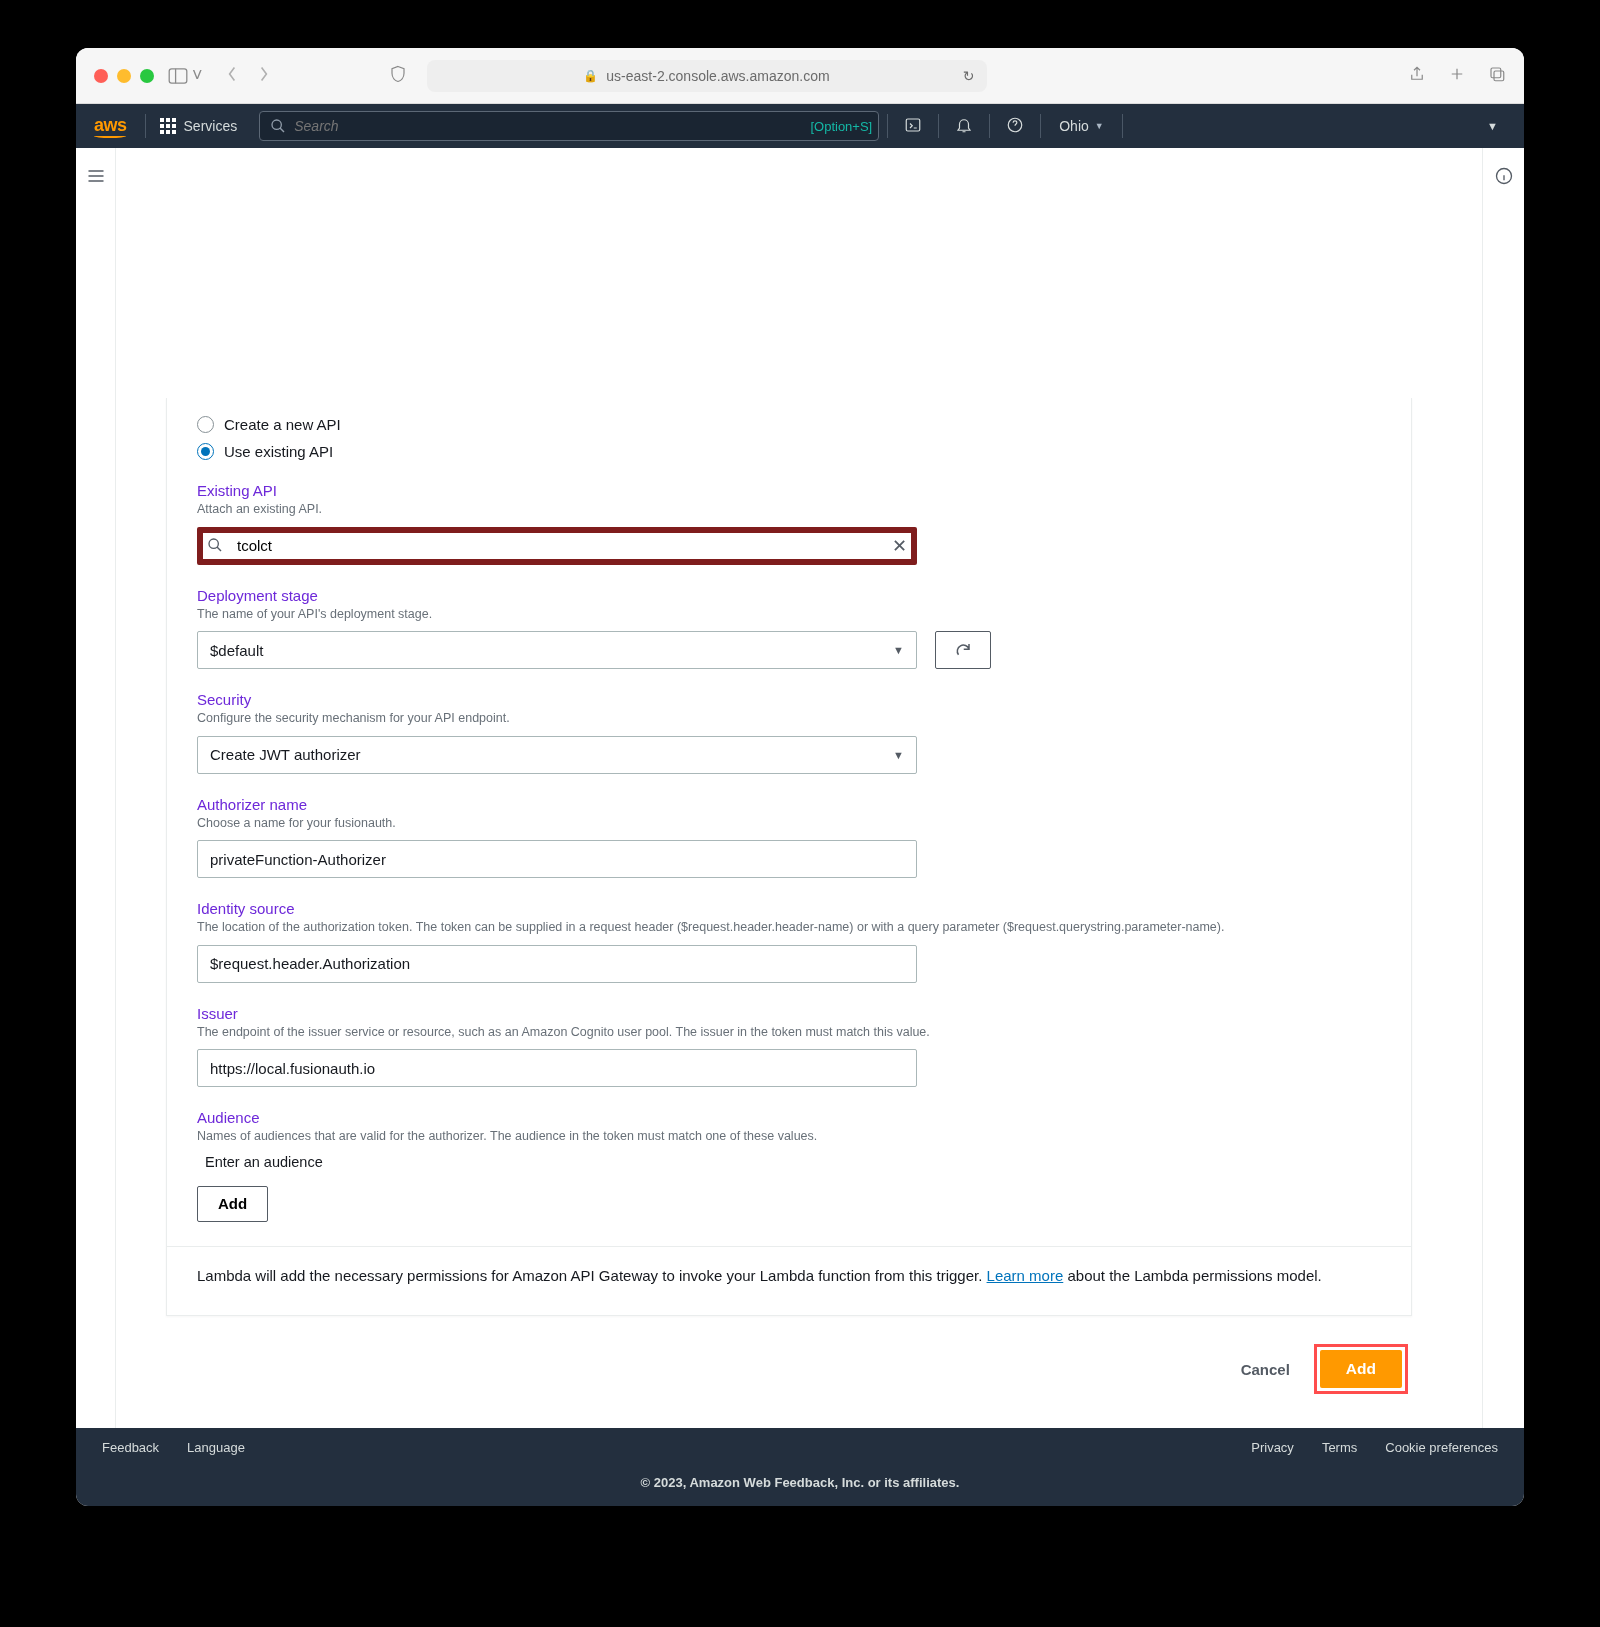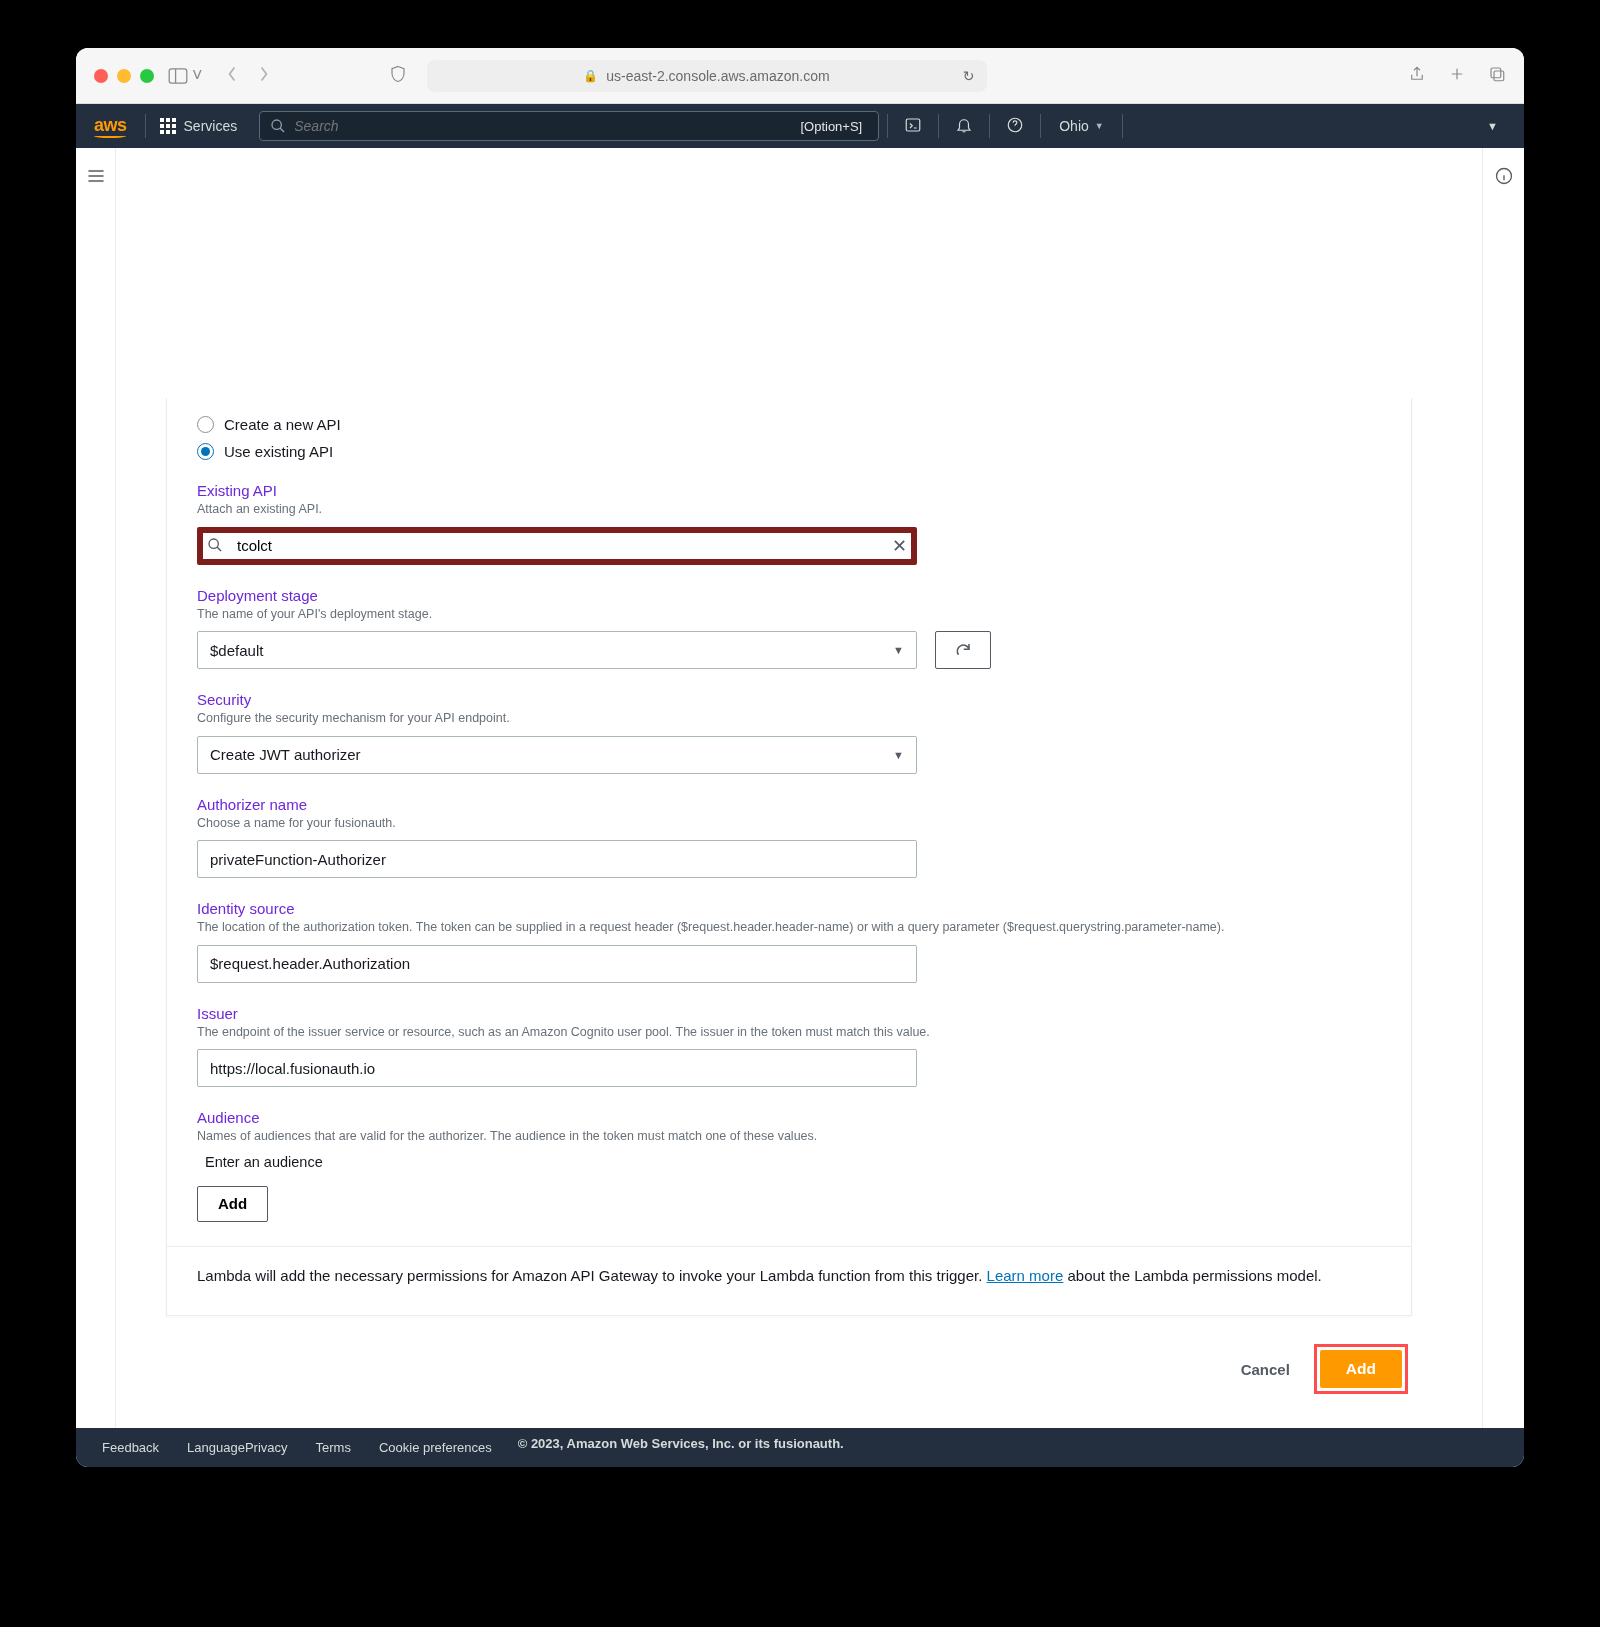--- a/index.html
+++ b/index.html
@@ -85,21 +85,21 @@
     align-items: center;
     padding: 0 10px;
     color: #8f9ba8;
     margin: 0 8px;
     position: relative;
   }
   .searchbox input {
     flex:1; background:transparent; border:none; outline:none; color:#d5dbdb;
     font-style: italic; font-size:14px; margin-left:8px;
   }
-  .kbd { position:absolute; right:16px; font-size:13px; color:#e5e5e5;text-align:right; }
+  .kbd { position:absolute; right:6px; font-size:13px; color:#14b8a6;text-align:right; }
   .nav-icons { display:flex; align-items:center; gap:0; }
   .nav-icons .ic { padding:0 16px; cursor:pointer; }
   .nav-icons svg { width:18px; height:18px; fill:none; stroke:#d5dbdb; stroke-width:1.6; }
   .region { padding:0 18px; display:flex; align-items:center; gap:6px; cursor:pointer;}
   .region .tri { font-size:9px; color:#aab7c4; }
   .account-menu { margin-left:auto; padding-right:26px; cursor:pointer; color:#d5dbdb; font-size:11px;}
 
   
   .body {
     display:flex;
@@ -182,21 +182,21 @@
   .btn-cancel { font-size:15px; font-weight:700; color:#545b64; background:none; border:none; padding:10px 6px; cursor:pointer; }
   .btn-primary {
     background:#ff9900; color:#fff; font-weight:700; font-size:15.5px;
     border:none; padding:10px 26px; border-radius:2px; cursor:pointer;
   }
   .hl { border:3px solid #ff4d4d; padding:3px; display:inline-block; }
 
   
   .footer {
     background:#232f3e; color:#d5dbdb; font-size:13px;
-    display:flex; flex-direction:row;
+    display:flex; flex-direction:column;
   }
   .footer-row1 { display:flex; justify-content:space-between; padding:12px 26px; }
   .footer-left { display:flex; gap:28px; }
   .footer-right { display:flex; gap:28px; }
   .footer-row2 { text-align:center; padding:8px 0 16px; font-size:13px; font-weight:600;}
   .footer a { color:#d5dbdb; text-decoration:none; cursor:pointer;}
 </style>
 </head>
 <body>
 
@@ -420,16 +420,16 @@
       <div class="footer-left">
         <a>Feedback</a>
         <a>Language</a>
       </div>
       <div class="footer-right">
         <a>Privacy</a>
         <a>Terms</a>
         <a>Cookie preferences</a>
       </div>
     </div>
-    <div class="footer-row2">© 2023, Amazon Web Services, Inc. or its fusionauth.</div>
+    <div class="footer-row2">© 2023, Amazon Web Feedback, Inc. or its affiliates.</div>
   </div>
 
 </div>
 
 </body></html>

